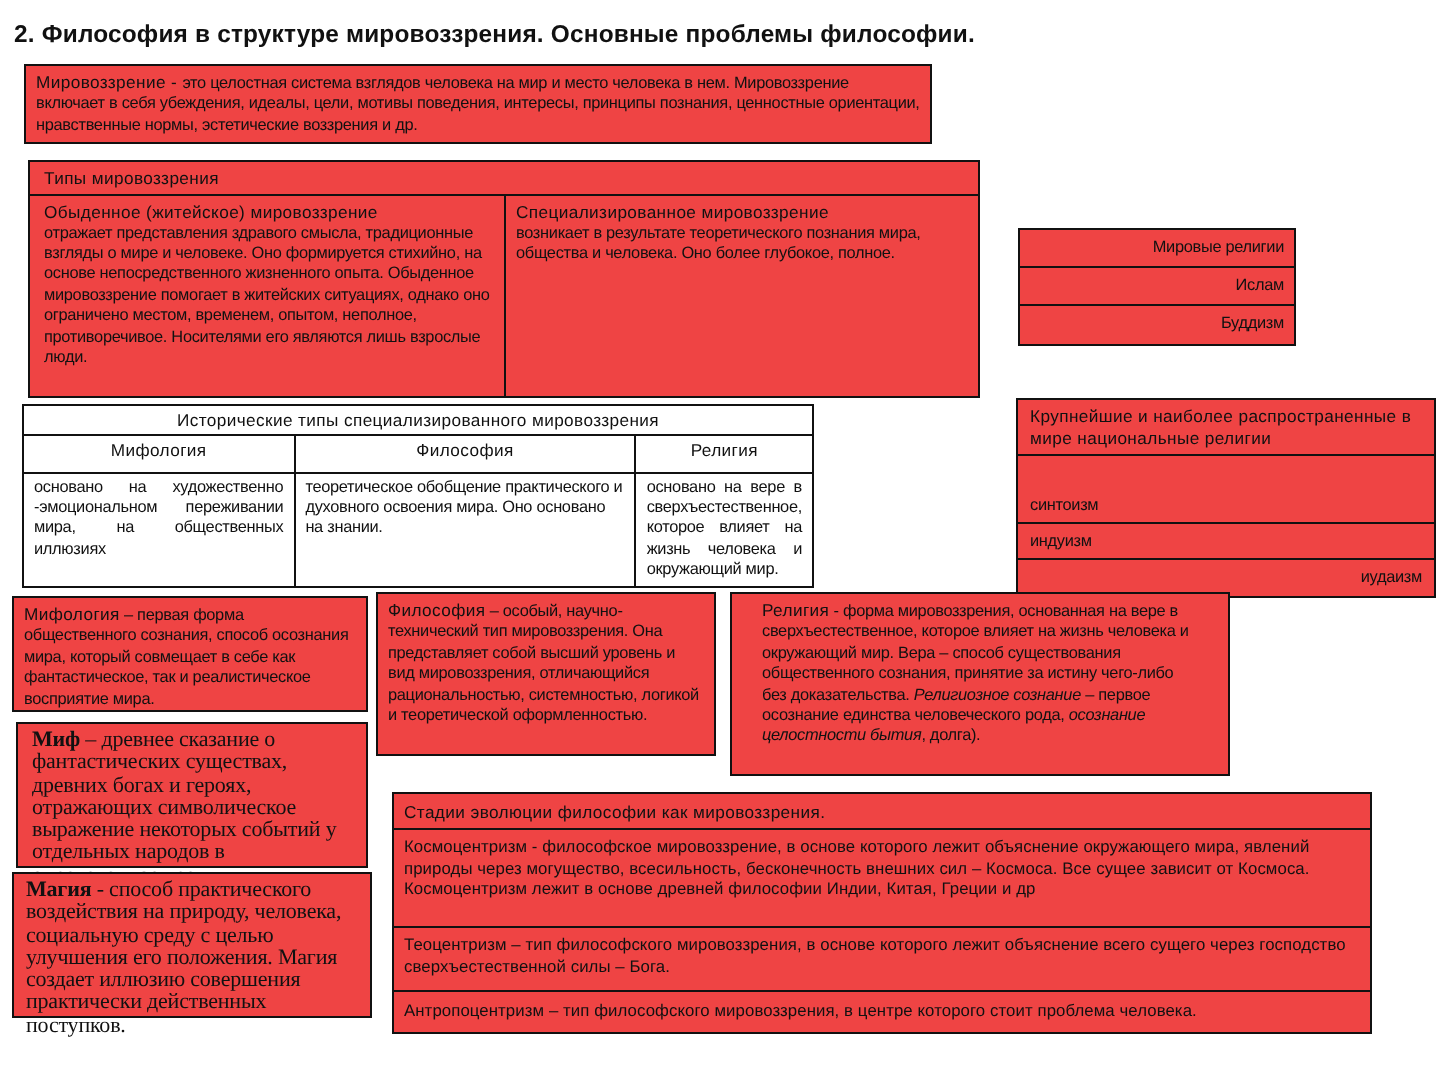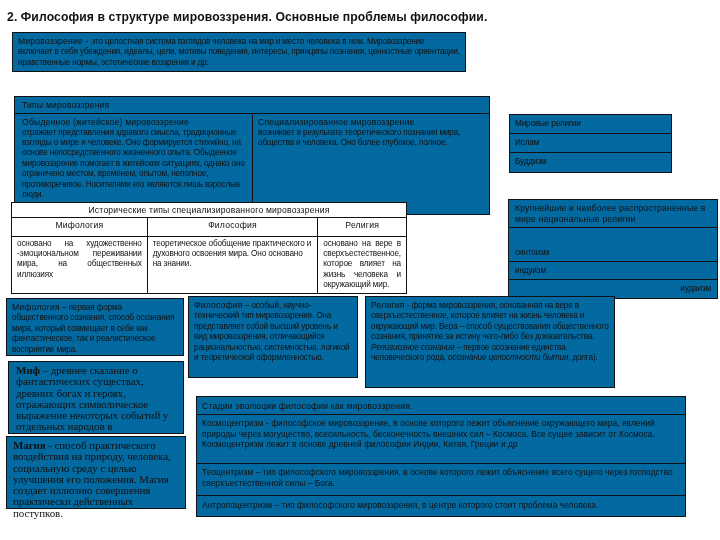--- a/index.html
+++ b/index.html
@@ -1,40 +1,40 @@
 <!DOCTYPE html>
 <html><head>
 <meta charset="utf-8">
 <style>
   html, body { margin:0; padding:0; background:#ffffff; }
   body { width:720px; height:540px; position:relative; overflow:hidden;
          font-family:"Liberation Sans", sans-serif; color:#111; }
   .abs { position:absolute; box-sizing:border-box; }
-  .box { border:1px solid #111; background:#0369a1; }
+  .box { border:1px solid #111; background:#ef4444; }
   .bold-box { border:1.5px solid #111; }
   .t { font-size:8.2px; line-height:10.4px; letter-spacing:-0.15px; }
   .tw { font-size:8.6px; line-height:10.6px; letter-spacing:0.2px; }
   .serif { font-family:"Liberation Serif", serif; font-size:11px; line-height:11.3px; letter-spacing:-0.1px; }
   h1 { margin:0; font-size:12.2px; font-weight:bold; letter-spacing:0.1px; }
   table { border-collapse:collapse; }
   td { border:1px solid #111; vertical-align:top; padding:2px 5px; box-sizing:border-box; }
   .center { text-align:center; }
   .just { text-align:justify; }
   .it { font-style:italic; }
 </style>
 </head>
 <body>
 
 <h1 class="abs" style="left:7px; top:10px;">2. Философия в структуре мировоззрения. Основные проблемы философии.</h1>
 
 <div class="abs box bold-box t" style="left:12px; top:32px; width:454px; height:40px; padding:3px 5px;">
   <span class="tw">Мировоззрение - </span><span> это целостная система взглядов человека на мир и место человека в нем. Мировоззрение включает в себя убеждения, идеалы, цели, мотивы поведения, интересы, принципы познания, ценностные ориентации, нравственные нормы, эстетические воззрения и др.</span>
 </div>
 
-<div class="abs box" style="left:14px; top:96px; width:476px; height:119px;">
+<div class="abs box" style="left:14px; top:80px; width:476px; height:119px;">
   <div class="tw" style="height:17px; border-bottom:1px solid #111; padding:3px 7px; box-sizing:border-box;">Типы мировоззрения</div>
   <div style="display:flex; height:100px;">
     <div class="t" style="width:238px; border-right:1px solid #111; padding:3px 7px; box-sizing:border-box; overflow:hidden;">
       <div class="tw">Обыденное (житейское) мировоззрение</div>
       <div>отражает представления здравого смысла, традиционные взгляды о мире и человеке. Оно формируется стихийно, на основе непосредственного жизненного опыта. Обыденное мировоззрение помогает в житейских ситуациях, однако оно ограничено местом, временем, опытом, неполное, противоречивое. Носителями его являются лишь взрослые люди.</div>
     </div>
     <div class="t" style="flex:1; padding:3px 5px; box-sizing:border-box;">
       <div class="tw">Специализированное мировоззрение</div>
       <div>возникает в результате теоретического познания мира, общества и человека. Оно более глубокое, полное.</div>
     </div>
@@ -52,21 +52,21 @@
     </tr>
     <tr style="height:52px;">
       <td class="t just" style="border-left:none; border-bottom:none;margin-left:32px;">основано на художественно -эмоциональном переживании мира, на общественных иллюзиях</td>
       <td class="t" style="border-bottom:none;">теоретическое обобщение практического и духовного освоения мира. Оно основано на знании.</td>
       <td class="t just" style="border-right:none; border-bottom:none;">основано на вере в сверхъестественное, которое влияет на жизнь человека и окружающий мир.</td>
     </tr>
   </tbody>
     </table>
 </div>
 
-<div class="abs box" style="left:509px; top:114px; width:163px;">
+<div class="abs box" style="left:509px; top:114px; width:139px;text-align:right;">
   <div class="t" style="height:19px; padding:4px 5px; border-bottom:1px solid #111; box-sizing:border-box;">Мировые религии</div>
   <div class="t" style="height:19px; padding:4px 5px; border-bottom:1px solid #111; box-sizing:border-box;">Ислам</div>
   <div class="t" style="height:19px; padding:4px 5px; box-sizing:border-box;">Буддизм</div>
 </div>
 
 <div class="abs box" style="left:508px; top:199px; width:210px;">
   <div class="tw" style="padding:3px 6px; border-bottom:1px solid #111; line-height:10.6px;">Крупнейшие и наиболее распространенные в мире национальные религии</div>
   <div class="t" style="height:18px; padding:4px 6px; border-bottom:1px solid #111; box-sizing:border-box;margin-top:16px;">синтоизм</div>
   <div class="t" style="height:18px; padding:4px 6px; border-bottom:1px solid #111; box-sizing:border-box;">индуизм</div>
   <div class="t" style="height:18px; padding:4px 6px; box-sizing:border-box;text-align:right;">иудаизм</div>
@@ -81,21 +81,21 @@
 </div>
 
 <div class="abs box bold-box serif" style="left:6px; top:436px; width:180px; height:73px; padding:3px 6px;">
   <span style="font-weight:bold;">Магия</span><span> - способ практического воздействия на природу, человека, социальную среду с целью улучшения его положения. Магия создает иллюзию совершения практически действенных поступков.</span>
 </div>
 
 <div class="abs box bold-box t" style="left:188px; top:296px; width:170px; height:82px; padding:3px 5px;">
   <span class="tw">Философия</span><span> – особый, научно-технический тип мировоззрения. Она представляет собой высший уровень и вид мировоззрения, отличающийся рациональностью, системностью, логикой и теоретической оформленностью.</span>
 </div>
 
-<div class="abs box bold-box t" style="left:365px; top:296px; width:250px; height:92px; padding:3px 5px;">
+<div class="abs box bold-box t" style="left:365px; top:296px; width:250px; height:92px; padding:3px 15px;">
   <span class="tw">Религия</span><span> - форма мировоззрения, основанная на вере в сверхъестественное, которое влияет на жизнь человека и окружающий мир. Вера – способ существования общественного сознания, принятие за истину чего-либо без доказательства. </span><span class="it">Религиозное сознание</span><span> – первое осознание единства человеческого рода, </span><span class="it">осознание целостности бытия</span><span>, долга).</span>
 </div>
 
 <div class="abs box" style="left:196px; top:396px; width:490px;">
   <div class="tw" style="height:18px; padding:4px 5px; border-bottom:1px solid #111; box-sizing:border-box;">Стадии эволюции философии как мировоззрения.</div>
   <div class="tw" style="height:49px; padding:3px 5px; border-bottom:1px solid #111; box-sizing:border-box; font-size:8.4px; line-height:10.7px; letter-spacing:0.05px;">
     <span>Космоцентризм</span><span> - философское мировоззрение, в основе которого лежит объяснение окружающего мира, явлений природы через могущество, всесильность, бесконечность внешних сил – Космоса. Все сущее зависит от Космоса. Космоцентризм лежит в основе древней философии  Индии, Китая, Греции и др</span>
   </div>
   <div class="tw" style="height:32px; padding:3px 5px; border-bottom:1px solid #111; box-sizing:border-box; font-size:8.4px; line-height:11px; letter-spacing:0.05px;">
     <span>Теоцентризм</span><span> – тип философского мировоззрения, в основе которого лежит объяснение всего сущего через господство сверхъестественной силы – Бога.</span>

